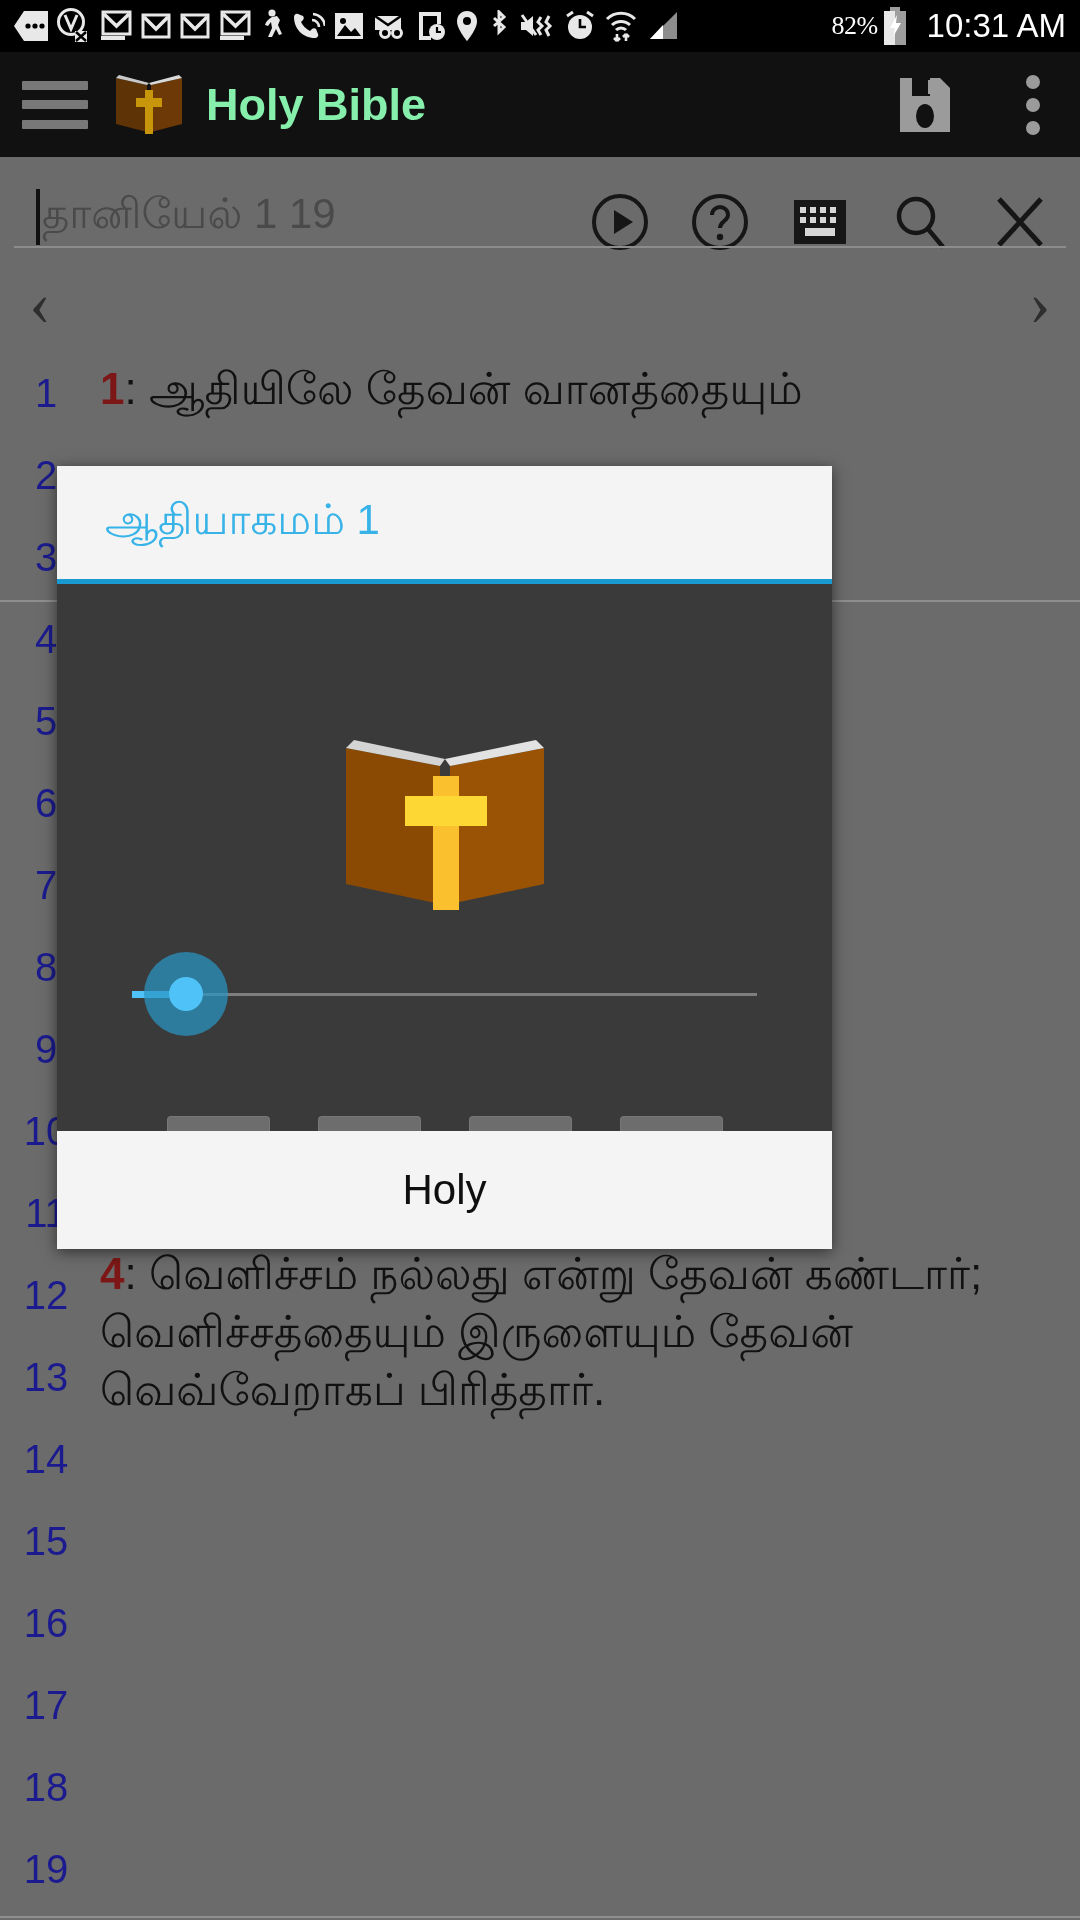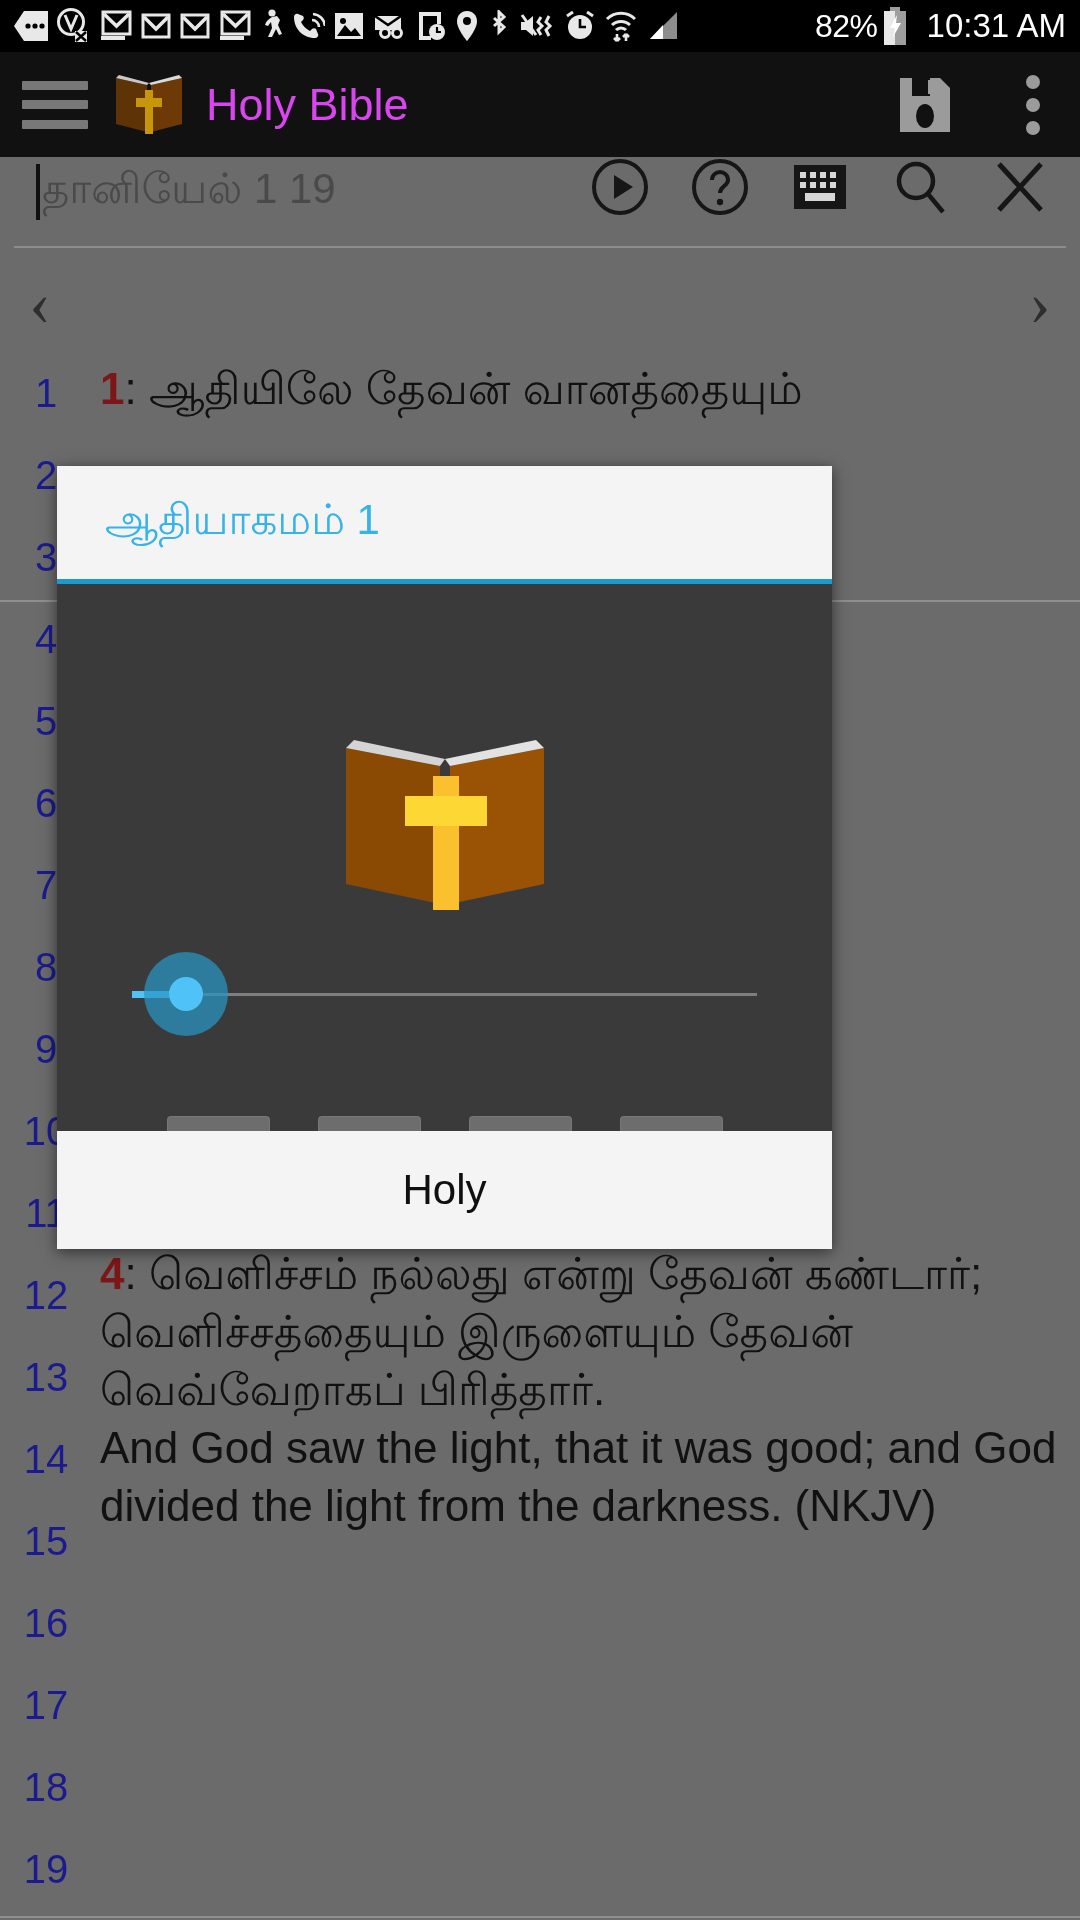--- a/index.html
+++ b/index.html
@@ -14,42 +14,42 @@
   
   #statusbar{
     position:absolute; left:0; top:0; width:1080px; height:52px;
     background:#000; display:flex; align-items:center; padding:0 14px;
     color:#fff;
   }
   #statusbar .sico{ display:inline-flex; align-items:center; justify-content:center;
     height:40px; margin-right:9px; }
   #statusbar svg{ display:block; }
   #statusbar .spacer{ flex:1 1 auto; }
-  .batt-text{ font-size:32px; letter-spacing:-0.5px; margin-right:4px; }
+  .batt-text{ font-size:26px; letter-spacing:-0.5px; margin-right:4px;font-family:Liberation Serif, serif; }
   .clock{ font-size:33px; margin-left:10px; letter-spacing:0px; }
 
   
   #appbar{
     position:absolute; left:0; top:52px; width:1080px; height:105px;
     background:#111111; display:flex; align-items:center; padding:0 22px;
   }
   .hamburger{ width:66px; height:48px; display:flex; flex-direction:column;
     justify-content:space-between; margin-right:26px; }
   .hamburger span{ display:block; height:9px; background:#787878; border-radius:1px; }
   .appbar-book{ width:70px; height:62px; margin-right:22px; }
-  .app-title{ color:#d946ef; font-size:45px; font-weight:400; }
+  .app-title{ color:#86efac; font-size:45px; font-weight:700; }
   .appbar-spacer{ flex:1 1 auto; }
   .save-icon{ width:54px; height:58px; margin-right:74px; }
   .dots-vert{ width:14px; display:flex; flex-direction:column; gap:9px; margin-right:18px;}
   .dots-vert i{ display:block; width:14px; height:14px; border-radius:50%; background:#9b9b9b; }
 
   
   #searchbar{
     position:absolute; left:0; top:157px; width:1080px; height:95px;
-    background:#6b6b6b; display:flex; align-items:flex-start; padding:0 14px;gap:32px;
+    background:#6b6b6b; display:flex; align-items:flex-end; padding:0 14px;gap:32px;
   }
   .search-field{
     flex:1 1 auto; height:70px; display:flex; align-items:center;
     position:relative; padding-left:10px;
   }
   .caret{ position:absolute; left:22px; top:7px; width:4px; height:56px; background:#111; }
   .search-text{ font-size:42px; color:#4a4a4a; margin-left:18px; white-space:nowrap; }
   .sb-icons{ display:flex; align-items:center; gap:40px; padding-right:16px; }
   .sb-icons .ic{ width:60px; height:60px; display:flex; align-items:center; justify-content:center;}
   #searchbar-underline{
@@ -367,21 +367,20 @@
     <div class="vnum">18</div>
     <div class="vnum">19</div>
   </div>
 
   <div class="verse-block" style="top:0px;">
     <div class="vtext"><span class="vn">1</span><span>: </span><span>ஆதியிலே தேவன் வானத்தையும்</span></div>
   </div>
 
   <div class="verse-block" style="top:885px;">
     <div class="vtext"><span class="vn">4</span><span>: </span><span>வெளிச்சம் நல்லது என்று தேவன் கண்டார்; வெளிச்சத்தையும் இருளையும் தேவன் வெவ்வேறாகப் பிரித்தார்.</span></div>
-    <div class="vtext en">And God saw the light, that it was good; and God divided the light from the darkness. (NKJV)</div>
   </div>
 </div>
 
 <div id="scrim"></div>
 
 <div id="dialog">
 
   <div id="dlg-titlebar">
     <div class="dlg-title">ஆதியாகமம் 1</div>
   </div>

